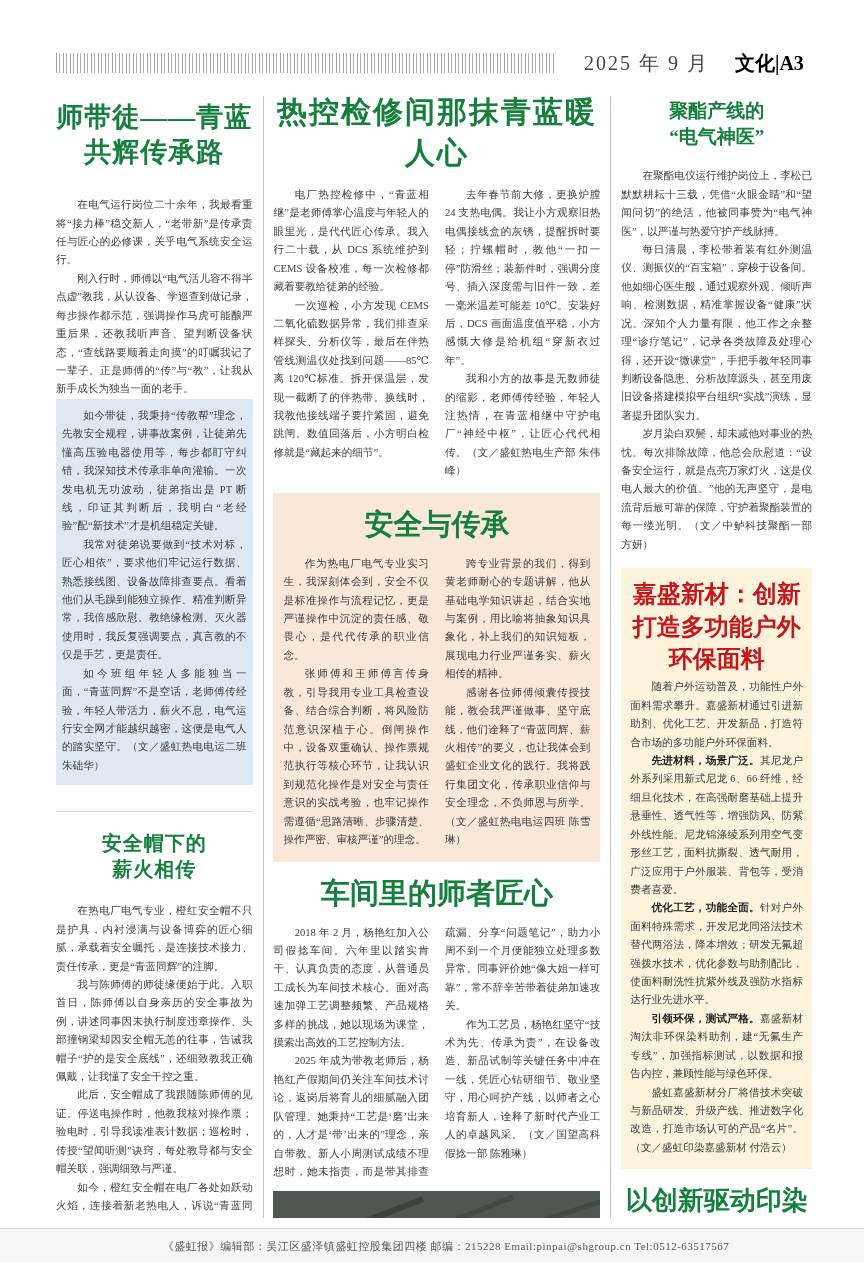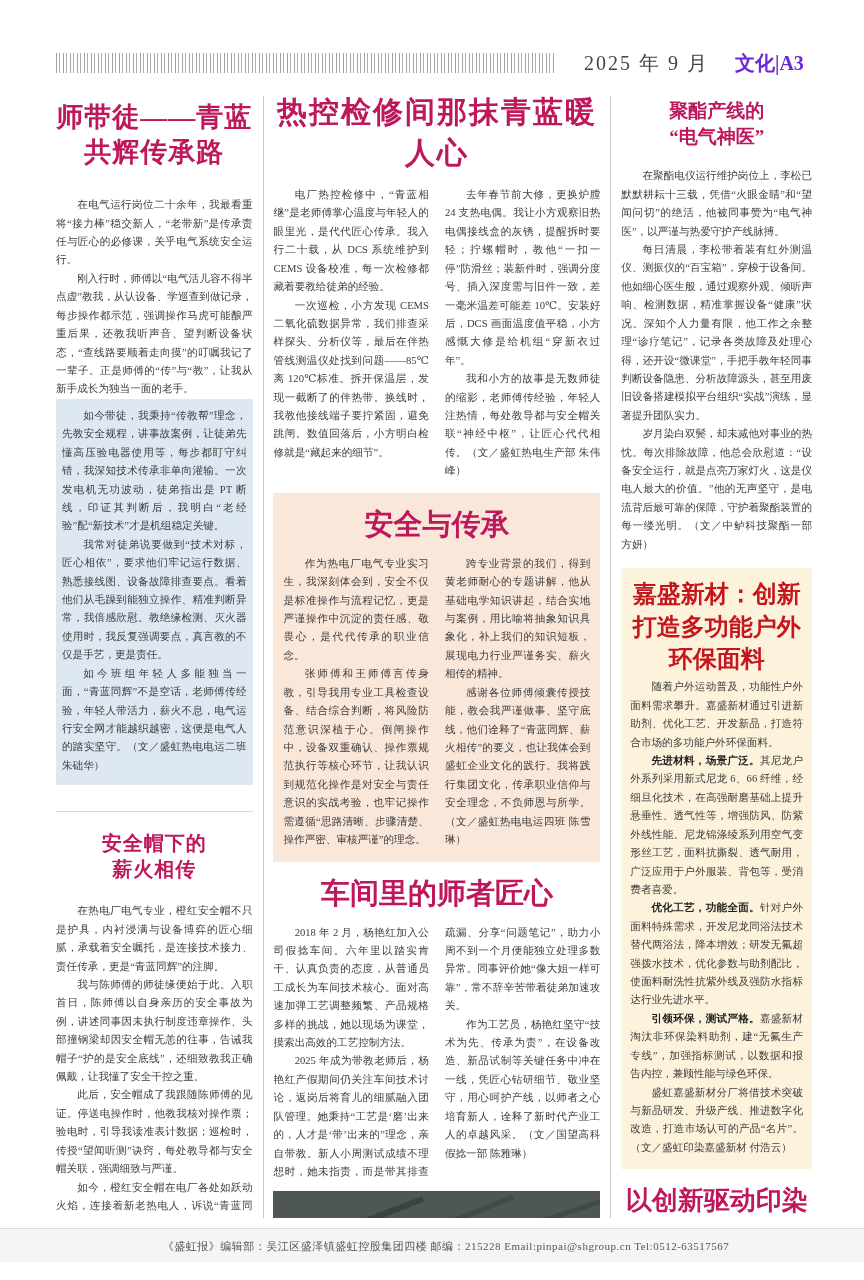--- a/index.html
+++ b/index.html
@@ -6,31 +6,31 @@
   html,body { background:#fff; }
   body { font-family:"Liberation Serif","DejaVu Serif",serif; color:#3a3a3a; }
   .page { position:relative; width:864px; height:1280px; background:#fff; overflow:hidden; padding:46px 52px 0 56px;border-radius:23px; }
 
   
   .masthead { display:flex; align-items:center; height:34px; margin-bottom:10px; }
   .barcode { width:500px; height:20px; margin-right:28px;
     background:repeating-linear-gradient(90deg,#8a8a8a 0 1px,#fff 1px 3px,#9a9a9a 3px 4px,#fff 4px 7px);
     opacity:.8; }
   .masthead .date { font-size:20px; color:#444; letter-spacing:2px; margin-right:26px; white-space:nowrap; }
-  .masthead .section { font-size:20px; color:#6d28d9; font-weight:bold; white-space:nowrap; }
+  .masthead .section { font-size:20px; color:#000000; font-weight:bold; white-space:nowrap; }
 
   
   .content { display:flex; height:1128px; }
   .vrule { width:1px; background:#c9c9c9; margin:6px 10px 0 10px; }
   .col { overflow:hidden; }
   .col.left { width:202px; }
   .col.middle { width:336px; }
   .col.right { width:196px; }
 
-  h1,h2,h3 { color:#be185d; font-weight:bold; text-align:center; font-family:"Liberation Serif","DejaVu Serif",serif; }
+  h1,h2,h3 { color:#15803d; font-weight:bold; text-align:center; font-family:"Liberation Serif","DejaVu Serif",serif; }
   .t-line { display:block; }
 
   p.body { font-size:10.6px; line-height:1.74; text-align:justify; text-indent:2em; color:#3c3c3c; }
 
   
   .art-l1 h2 { font-size:27px; line-height:1.3; margin:10px 0 26px 0; letter-spacing:1px; }
   .blue-box { background:#dde8f3; padding:8px 6px 10px 6px; }
   .art-l2 { margin-top:26px; border-top:1px solid #d8d8d8; padding-top:18px; }
   .art-l2 h2 { font-size:20px; line-height:1.3; margin-bottom:20px; letter-spacing:1px; }
 
@@ -98,21 +98,21 @@
 
     <div class="vrule"></div>
 
     <div class="col middle">
       <article class="art-m">
         <h2>热控检修间那抹青蓝暖人心</h2>
         <div class="twocol">
           <p class="body">电厂热控检修中，“青蓝相继”是老师傅掌心温度与年轻人的眼里光，是代代匠心传承。我入行二十载，从 DCS 系统维护到 CEMS 设备校准，每一次检修都藏着要教给徒弟的经验。</p>
           <p class="body">一次巡检，小方发现 CEMS 二氧化硫数据异常，我们排查采样探头、分析仪等，最后在伴热管线测温仪处找到问题——85℃离 120℃标准。拆开保温层，发现一截断了的伴热带。换线时，我教他接线端子要拧紧固，避免跳闸。数值回落后，小方明白检修就是“藏起来的细节”。</p>
           <p class="body">去年春节前大修，更换炉膛 24 支热电偶。我让小方观察旧热电偶接线盒的灰锈，提醒拆时要轻；拧螺帽时，教他“一扣一停”防滑丝；装新件时，强调分度号、插入深度需与旧件一致，差一毫米温差可能差 10℃。安装好后，DCS 画面温度值平稳，小方感慨大修是给机组“穿新衣过年”。</p>
-          <p class="body">我和小方的故事是无数师徒的缩影，老师傅传经验，年轻人注热情，每处教导都与安全帽关联“神经中枢”，让匠心代代相传。（文／盛虹热电生产部 朱伟峰）</p>
+          <p class="body">我和小方的故事是无数师徒的缩影，老师傅传经验，年轻人注热情，在青蓝相继中守护电厂“神经中枢”，让匠心代代相传。（文／盛虹热电生产部 朱伟峰）</p>
         </div>
       </article>
 
       <article class="peach-box">
         <h2>安全与传承</h2>
         <div class="twocol">
           <p class="body">作为热电厂电气专业实习生，我深刻体会到，安全不仅是标准操作与流程记忆，更是严谨操作中沉淀的责任感、敬畏心，是代代传承的职业信念。</p>
           <p class="body">张师傅和王师傅言传身教，引导我用专业工具检查设备、结合综合判断，将风险防范意识深植于心。倒闸操作中，设备双重确认、操作票规范执行等核心环节，让我认识到规范化操作是对安全与责任意识的实战考验，也牢记操作需遵循“思路清晰、步骤清楚、操作严密、审核严谨”的理念。</p>
           <p class="body">跨专业背景的我们，得到黄老师耐心的专题讲解，他从基础电学知识讲起，结合实地与案例，用比喻将抽象知识具象化，补上我们的知识短板，展现电力行业严谨务实、薪火相传的精神。</p>
           <p class="body">感谢各位师傅倾囊传授技能，教会我严谨做事、坚守底线，他们诠释了“青蓝同辉、薪火相传”的要义，也让我体会到盛虹企业文化的践行。我将践行集团文化，传承职业信仰与安全理念，不负师恩与所学。（文／盛虹热电电运四班 陈雪琳）</p>

